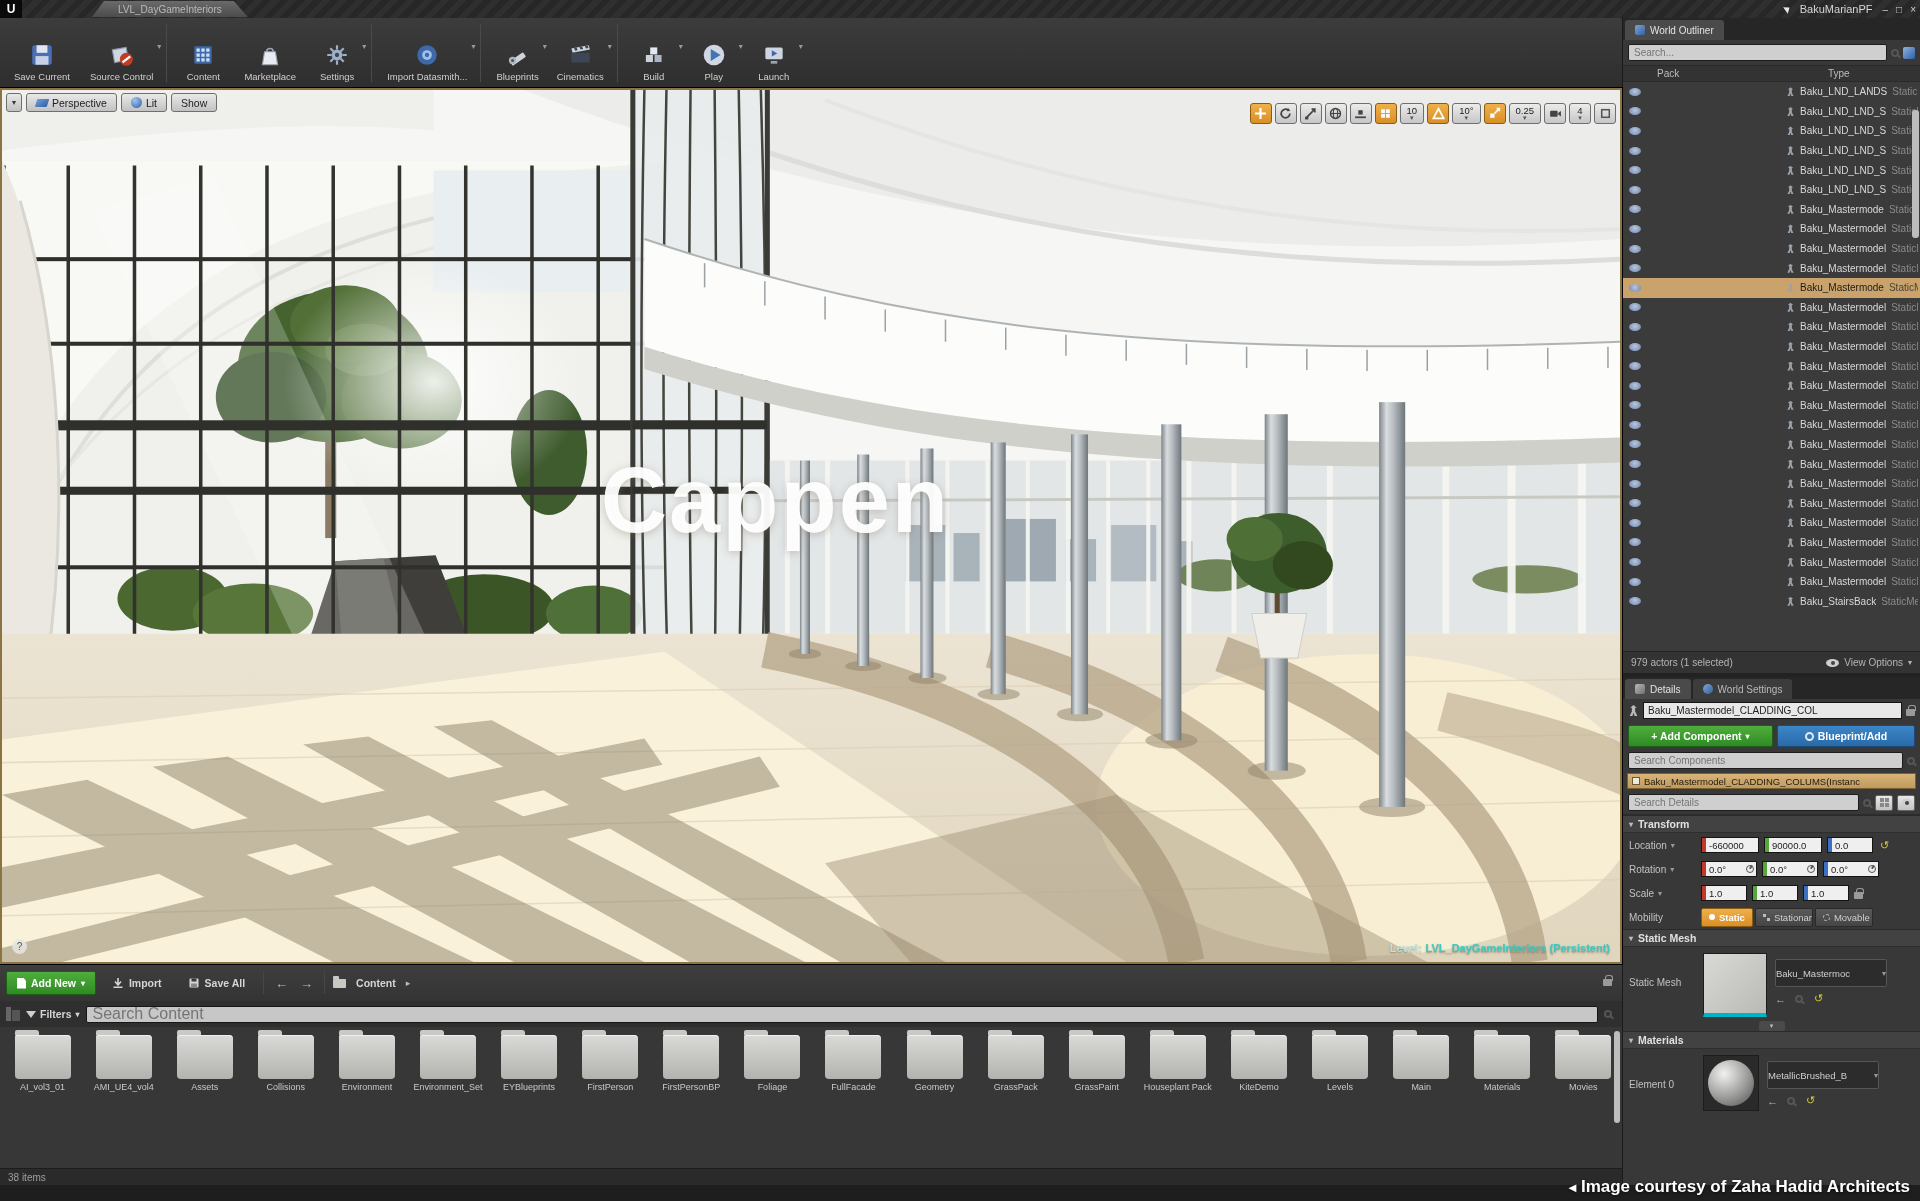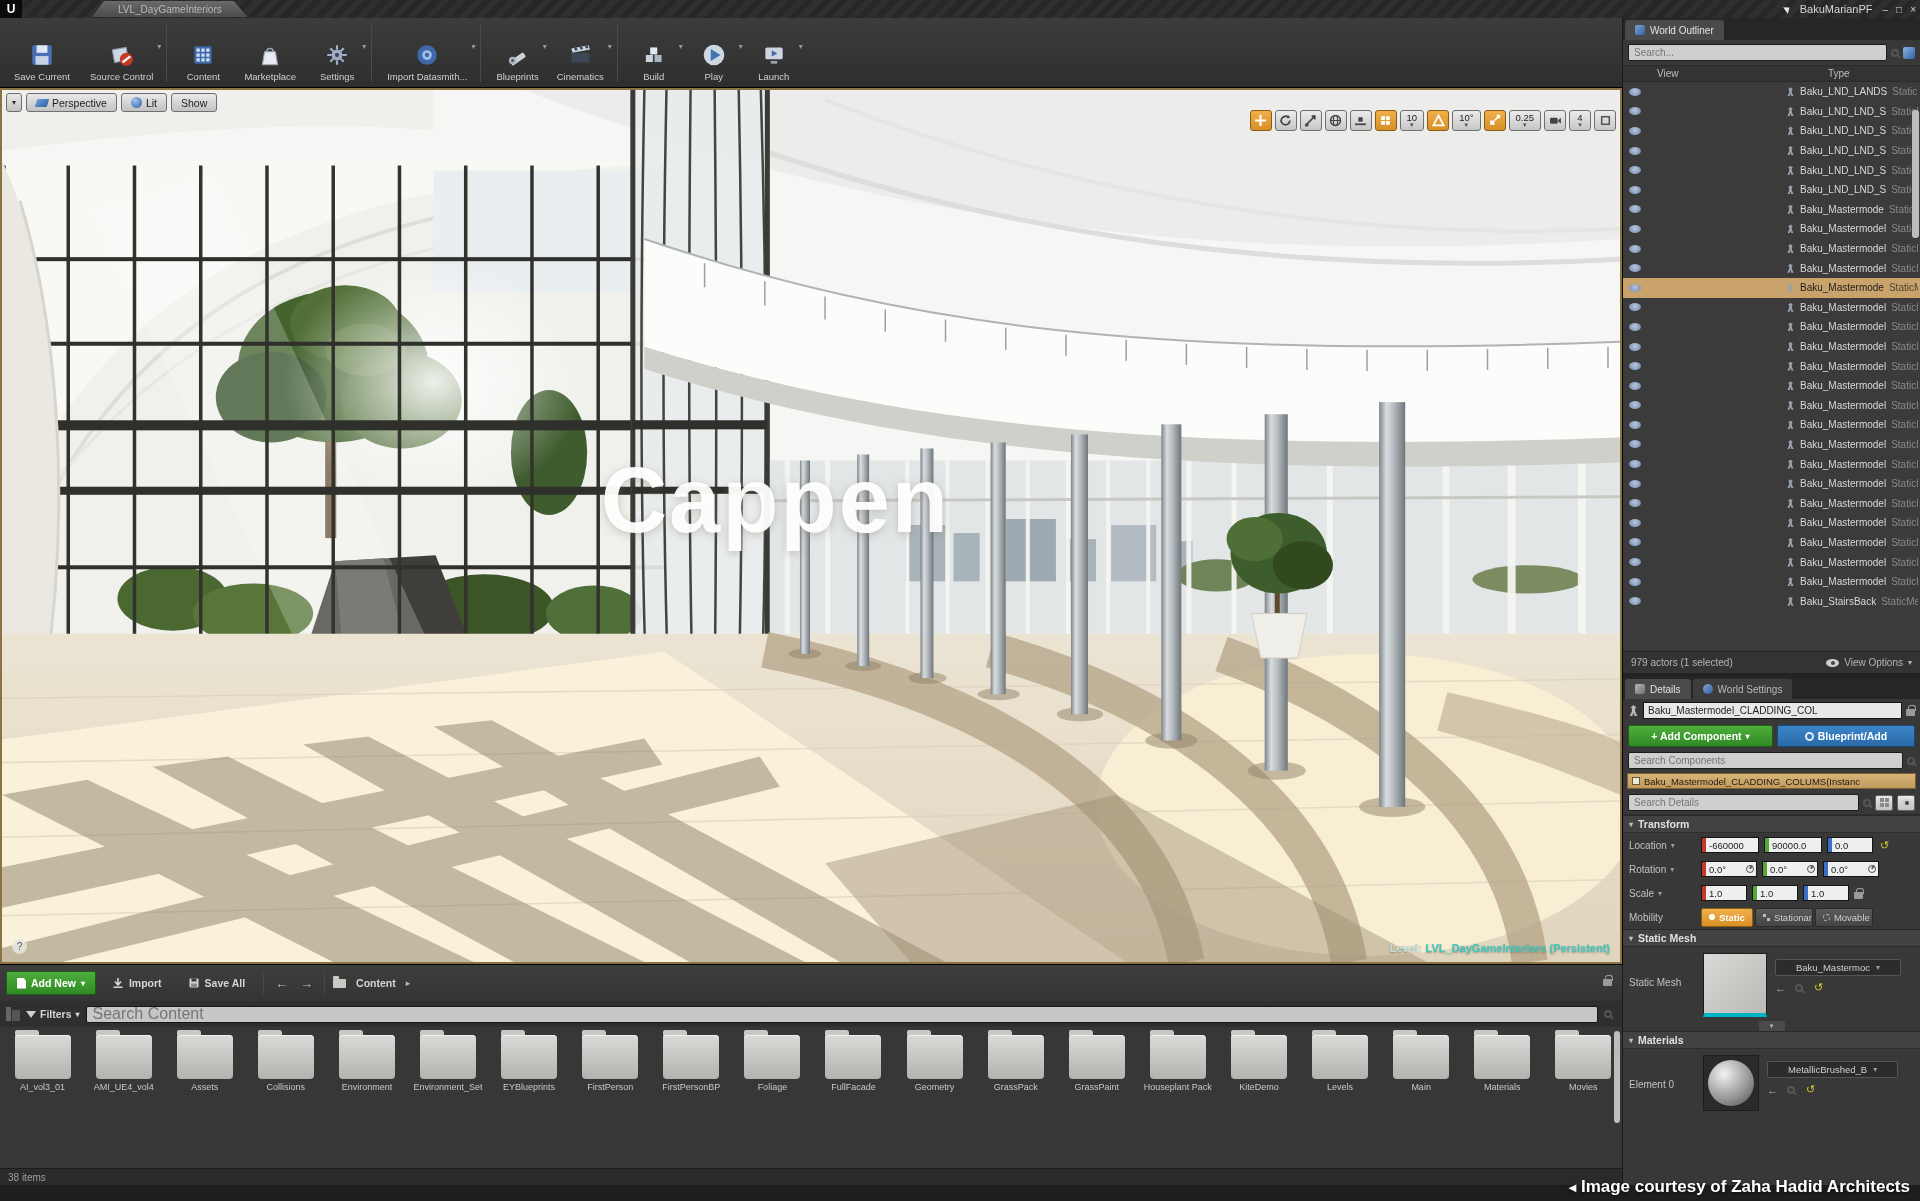--- a/index.html
+++ b/index.html
@@ -40,21 +40,21 @@
   .scene { position:absolute; inset:0; width:100%; height:100%; }
   .watermark { position:absolute; left:37%; top:41%; font-size:92px; font-weight:bold; letter-spacing:2px;
     color:rgba(255,255,255,.95); text-shadow:0 2px 8px rgba(120,110,90,.35); }
   .vp-topbar { position:absolute; top:3px; left:4px; display:flex; gap:4px; align-items:center; }
   .vp-btn { height:19px; padding:0 9px; background:linear-gradient(#e9e9e9,#c2c2c2); border:1px solid #6f6f6f;
     border-radius:3px; color:#1d1d1d; font-size:10.5px; display:flex; align-items:center; gap:4px; cursor:pointer; }
   .vp-btn.small { padding:0 5px; }
   .vp-btn .caret { font-size:8px; color:#333; }
   .persp-ico { width:12px; height:8px; background:linear-gradient(135deg,#6f9fd8,#2f5fa8); transform:skewX(-18deg); border-radius:1px; }
   .lit-ico { width:11px; height:11px; border-radius:50%; background:radial-gradient(circle at 35% 30%,#9fc4ef,#2d5fa6); }
-  .vp-topbar-right { position:absolute; top:20px; right:4px; display:flex; gap:3px; align-items:center; }
+  .vp-topbar-right { position:absolute; top:13px; right:4px; display:flex; gap:3px; align-items:center; }
   .vpt { height:21px; min-width:22px; padding:0 3px; border:1px solid #6f6f6f; border-radius:3px;
     display:flex; align-items:center; justify-content:center; cursor:pointer;
     background:linear-gradient(#ececec,#c6c6c6); }
   .vpt.orange { background:linear-gradient(#f0b04a,#d88f27); border-color:#8a5d14; }
   .vpt svg { width:13px; height:13px; }
   .vpt.num { flex-direction:column; gap:0; padding:0 6px; color:#1d1d1d; font-size:9.5px; line-height:9px; }
   .vpt.num .caret { font-size:7px; color:#555; line-height:6px; }
   .vp-level { position:absolute; right:10px; bottom:8px; font-size:11px; font-weight:bold;
     color:#3fc8c0; text-shadow:0 1px 2px rgba(60,50,30,.45); }
   .vp-level .pfx { color:#bfe0da; margin-right:4px; }
@@ -139,22 +139,22 @@
     white-space:nowrap; overflow:hidden; text-overflow:ellipsis; cursor:pointer; }
   .mob-btn.sel { background:linear-gradient(#f0b04a,#d88f27); color:#fff; border-color:#8a5d14; font-weight:bold; }
   .mob-dot { width:6px; height:6px; border-radius:50%; background:#fff; flex:none;}
   .mob-grid { width:7px; height:7px; background:linear-gradient(#bbb,#bbb) 0 0/3px 3px no-repeat,linear-gradient(#bbb,#bbb) 4px 4px/3px 3px no-repeat; flex:none;}
   .mob-move { width:7px; height:7px; border:1px dashed #bbb; border-radius:50%; flex:none;}
   .sm-body { display:flex; padding:6px 6px 2px; gap:8px; }
   .sm-label { width:66px; color:#c2c2c2; font-size:10px; padding-top:24px; }
   .sm-thumb { width:64px; height:64px; background:linear-gradient(135deg,#d9d9d7,#b9b9b5); border:1px solid #1c1c1c;
     border-bottom:4px solid #00b4c8; flex:none; cursor:pointer;}
   .sm-right { display:flex; flex-direction:column; gap:5px; padding-top:6px; }
-  .combo { height:17px; min-width:112px; background:#2c2c2c; border:1px solid #555; border-radius:2px;
-    color:#cfcfcf; font-size:9.5px; display:flex; align-items:center; justify-content:space-between; padding:0 20px; gap:6px; cursor:pointer;}
+  .combo { height:28px; min-width:112px; background:#2c2c2c; border:1px solid #555; border-radius:2px;
+    color:#cfcfcf; font-size:9.5px; display:flex; align-items:center; justify-content:space-between; padding:0 0; gap:6px; cursor:pointer;}
   .combo .caret { font-size:8px; color:#9a9a9a;}
   .mini-icons { display:flex; gap:9px; align-items:center; color:#b5b5b5; font-size:11px;}
   .mini-icons .arr { cursor:pointer; }
   .expander { align-self:center; width:26px; height:10px; background:#4a4a4a; border-radius:2px; margin:2px auto 0;
     display:flex; align-items:center; justify-content:center; color:#bbb; font-size:7px; cursor:pointer;}
   .mat-thumb { width:56px; height:56px; border:1px solid #1c1c1c; background:#2a2a2a; position:relative; flex:none; cursor:pointer;}
   .mat-thumb::after { content:""; position:absolute; inset:4px; border-radius:50%;
     background:radial-gradient(circle at 35% 30%,#f2f2f0,#9a9a98 55%,#4c4c4a); }
 
   
@@ -786,21 +786,21 @@
             <span class="sq"></span>
             <span>World Outliner</span>
           </div>
         </div>
         <div class="search-row">
           <input class="search-input" placeholder="Search..." style="">
           <span class="mag"></span>
           <span class="mini-blue"></span>
         </div>
         <div class="out-header">
-          <span class="h-label">View</span>
+          <span class="h-label">Pack</span>
           <span class="h-type">Type</span>
         </div>
         <div class="out-rows">
 
             <div class="out-row">
               <span class="eye"></span>
               <span class="actor-ico"></span>
               <span class="r-label">Baku_LND_LANDS</span>
               <span class="r-type">StaticMeshAc</span>
             </div>

